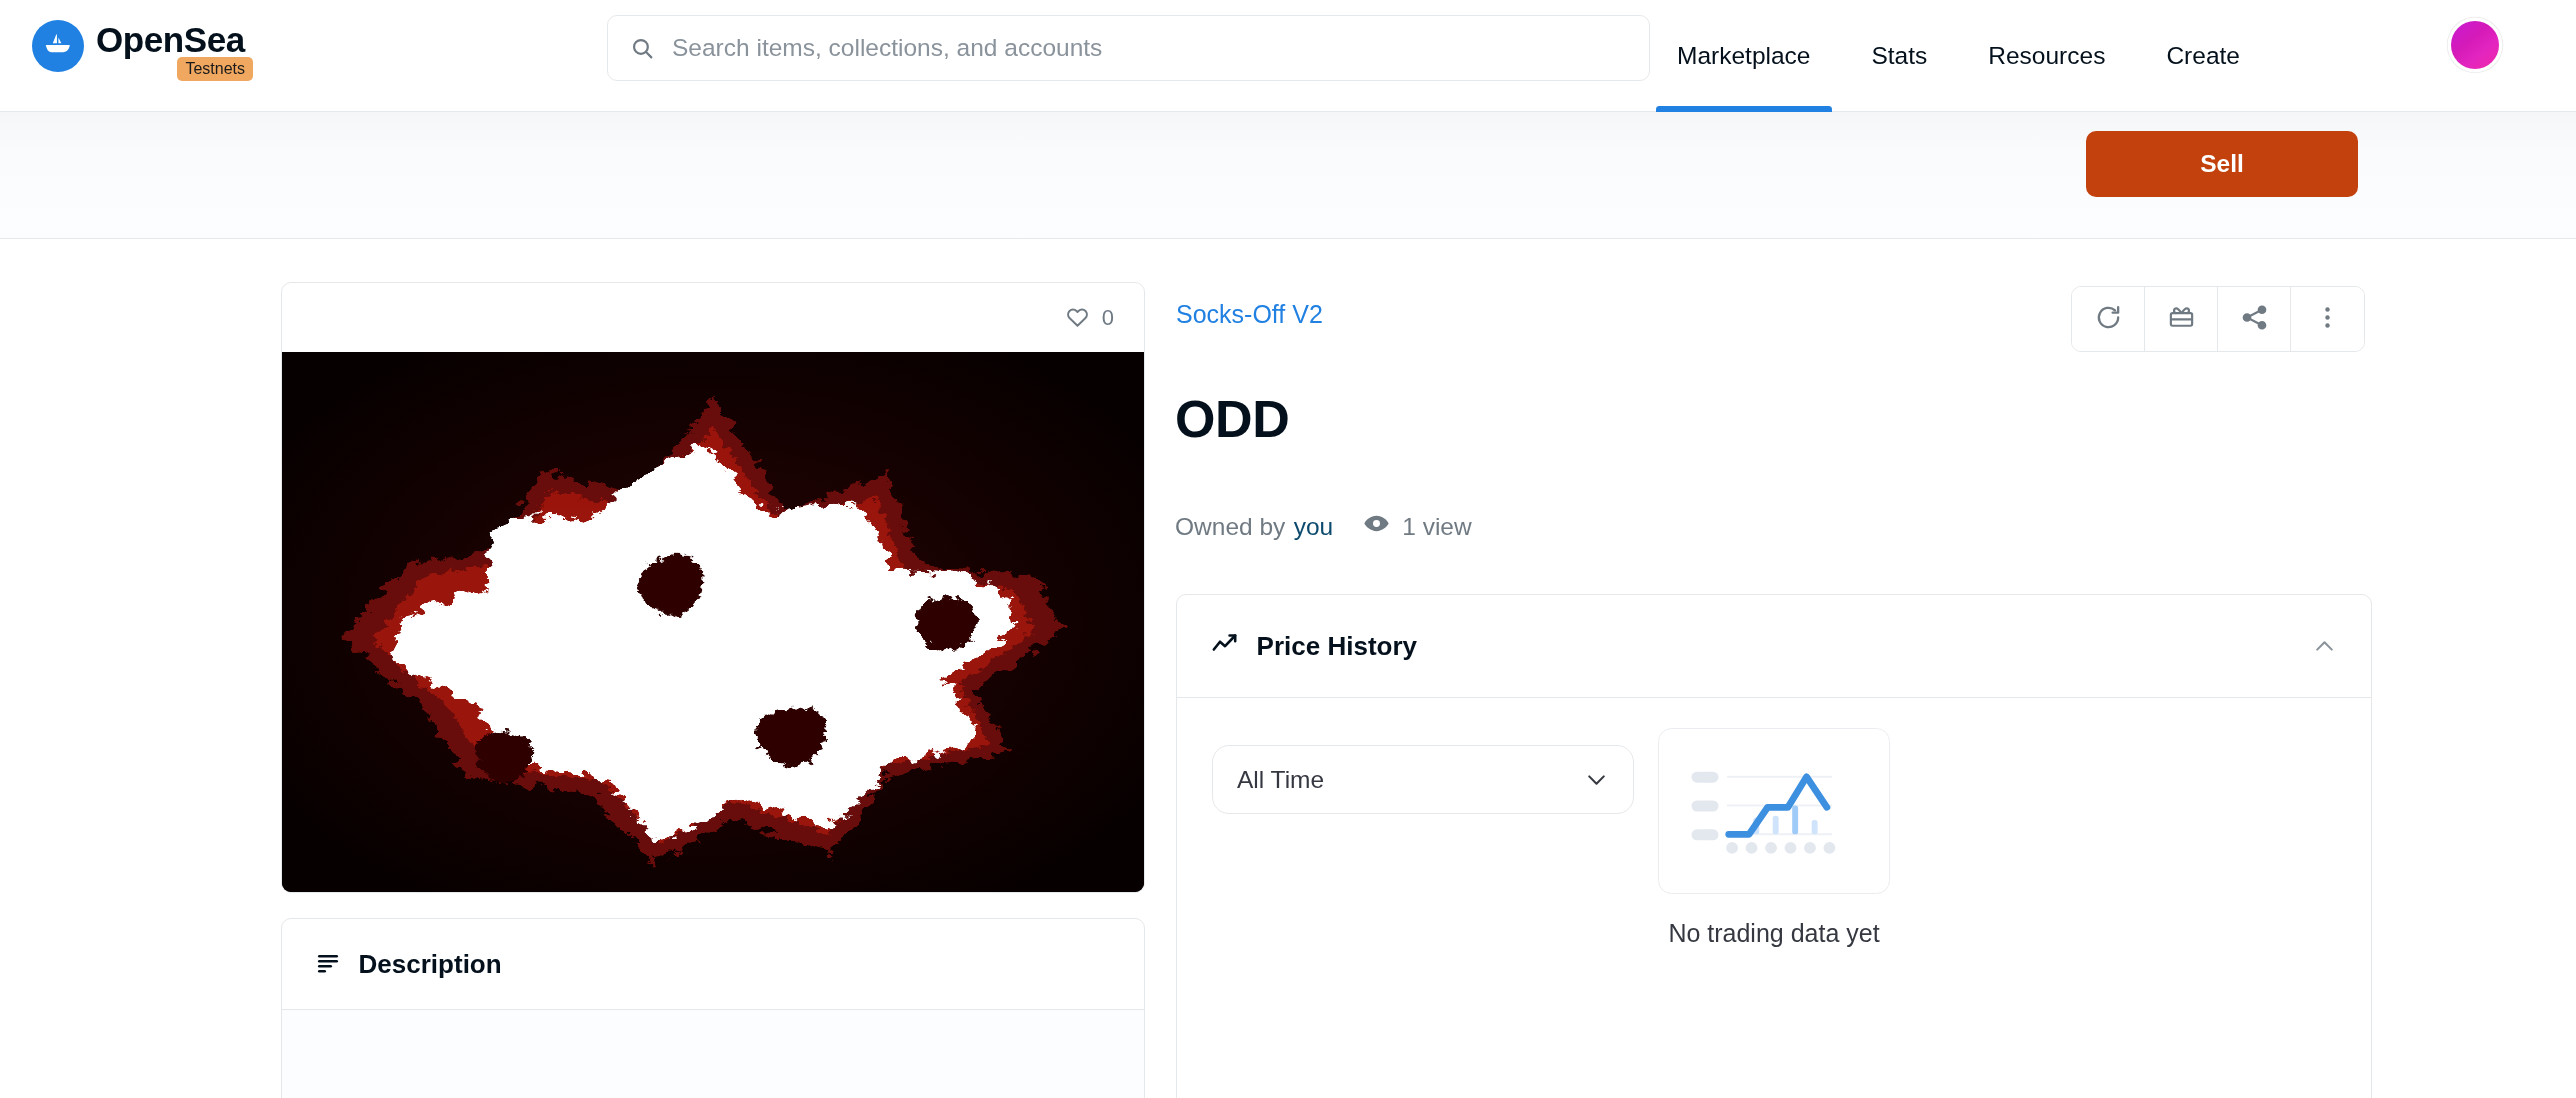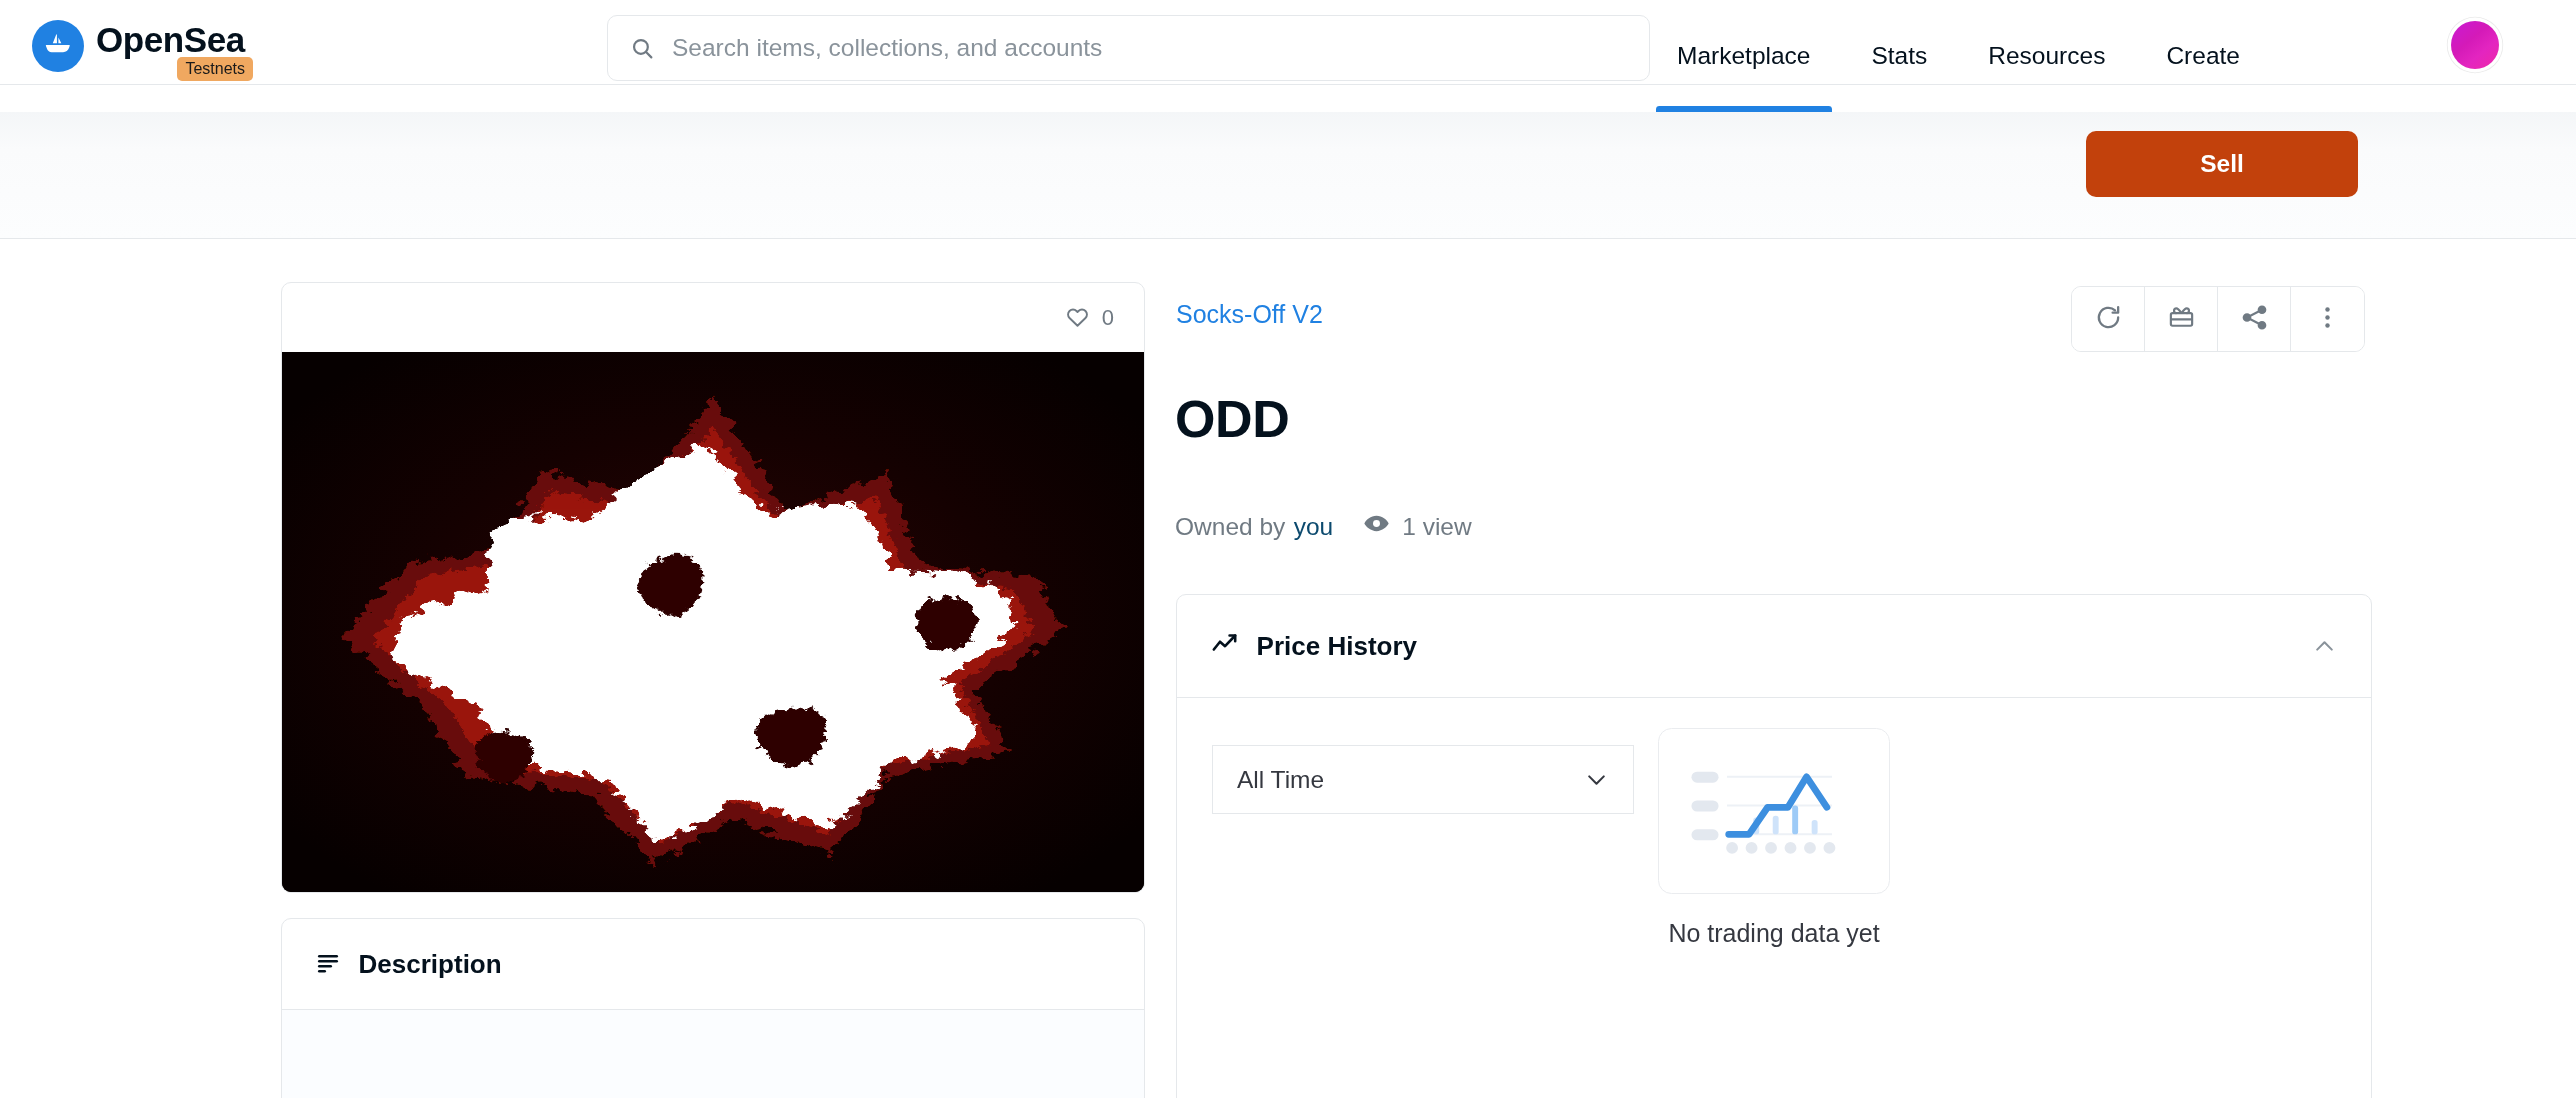--- a/index.html
+++ b/index.html
@@ -7,21 +7,21 @@
     width: 2576px; height: 1098px;
     background: #ffffff;
     font-family: "Liberation Sans", sans-serif;
     overflow: hidden;
   }
   body { position: relative; }
 
   
   .topbar {
     position: absolute; left: 0; top: 0;
-    width: 2576px; height: 85px;
+    width: 2576px; height: 112px;
     background: #ffffff;
     border-bottom: 0.8px solid #e5e8eb;
     display: flex; align-items: center;
   }
   .brand {
     position: absolute; left: 32px; top: 20px;
     display: flex; align-items: flex-start;
   }
   .brand-logo {
     width: 52px; height: 52px; border-radius: 50%;
@@ -191,21 +191,21 @@
   .price-title {
     font-size: 26px; font-weight: 700; color: #04111d;
     margin-left: 18.6px;
   }
   .price-chevron { margin-left: auto; display:flex; }
 
   .price-body { position: relative; height: 419px; }
   .time-select {
     position: absolute; left: 35px; top: 47px;
     width: 422px; height: 69px;
-    border: 0.8px solid #e5e8eb; border-radius: 0;
+    border: 0.8px solid #e5e8eb; border-radius: 17px;
     background: #ffffff;
     display: flex; align-items: center;
     padding: 0 24px;
     cursor: pointer;
   }
   .time-select-label { font-size: 24.5px; color: #353840; }
   .time-select-chevron { margin-left: auto; display:flex; }
 
   .empty-state {
     position: absolute; left: 0; right: 0; top: 30px;

